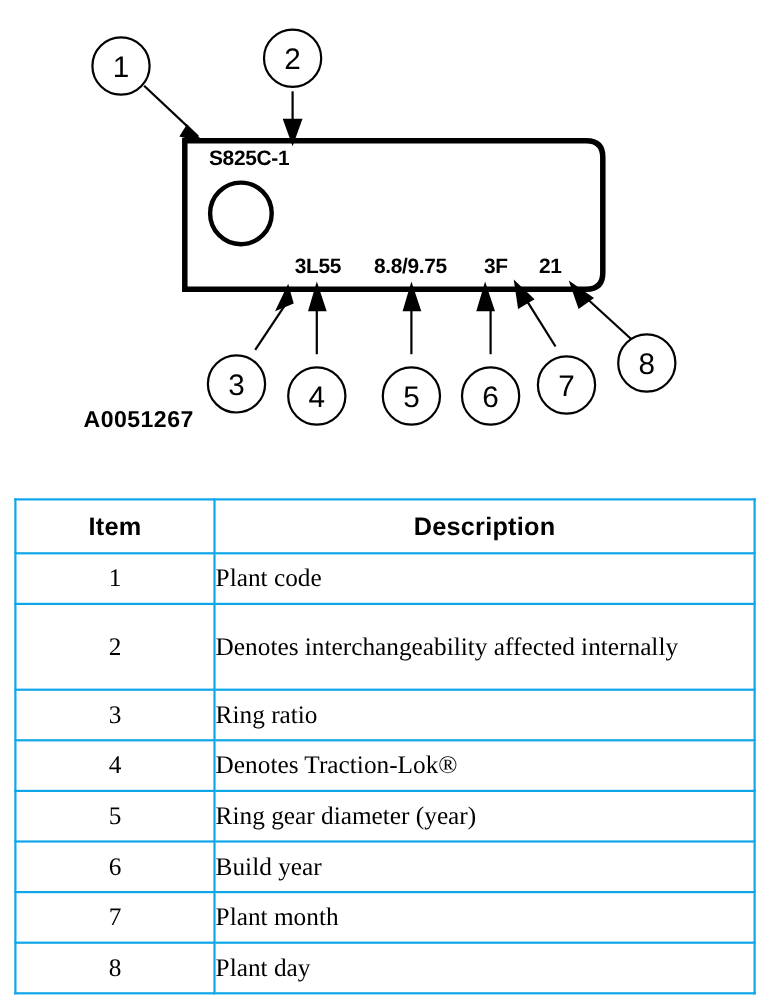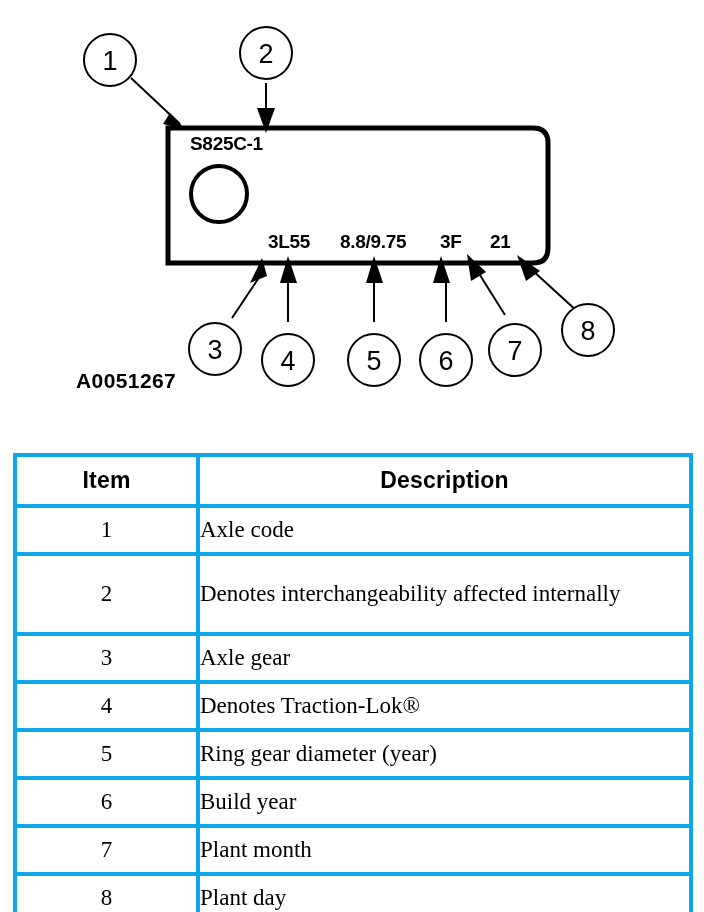--- a/index.html
+++ b/index.html
@@ -70,21 +70,21 @@
   
   #legend-table {
     position: absolute;
     left: 13px;
     top: 453px;
     width: 668px;
     border-collapse: collapse;
     table-layout: fixed;
   }
   #legend-table td, #legend-table th {
-    border: 4px solid #0ea5e9;
+    border: 2px solid #0ea5e9;
     padding: 0;
     vertical-align: middle;
   }
   #legend-table thead th {
     font-family: "Liberation Sans", sans-serif;
     font-weight: bold;
     font-size: 23px;
     text-align: center;
     height: 47px;
     letter-spacing: 0.2px;
@@ -193,31 +193,31 @@
 <table id="legend-table">
   <thead>
     <tr>
       <th class="col-item">Item</th>
       <th class="col-desc">Description</th>
     </tr>
   </thead>
   <tbody>
     <tr>
       <td class="cell-item">1</td>
-      <td class="cell-desc">Axle code</td>
+      <td class="cell-desc">Plant code</td>
     </tr>
     <tr class="row-tall">
       <td class="cell-item">2</td>
       <td class="cell-desc">
         <span class="cell-desc-inner">Denotes interchangeability affected internally</span>
       </td>
     </tr>
     <tr>
       <td class="cell-item">3</td>
-      <td class="cell-desc">Axle gear</td>
+      <td class="cell-desc">Ring ratio</td>
     </tr>
     <tr>
       <td class="cell-item">4</td>
       <td class="cell-desc">Denotes Traction-Lok®</td>
     </tr>
     <tr>
       <td class="cell-item">5</td>
       <td class="cell-desc">Ring gear diameter (year)</td>
     </tr>
     <tr>

